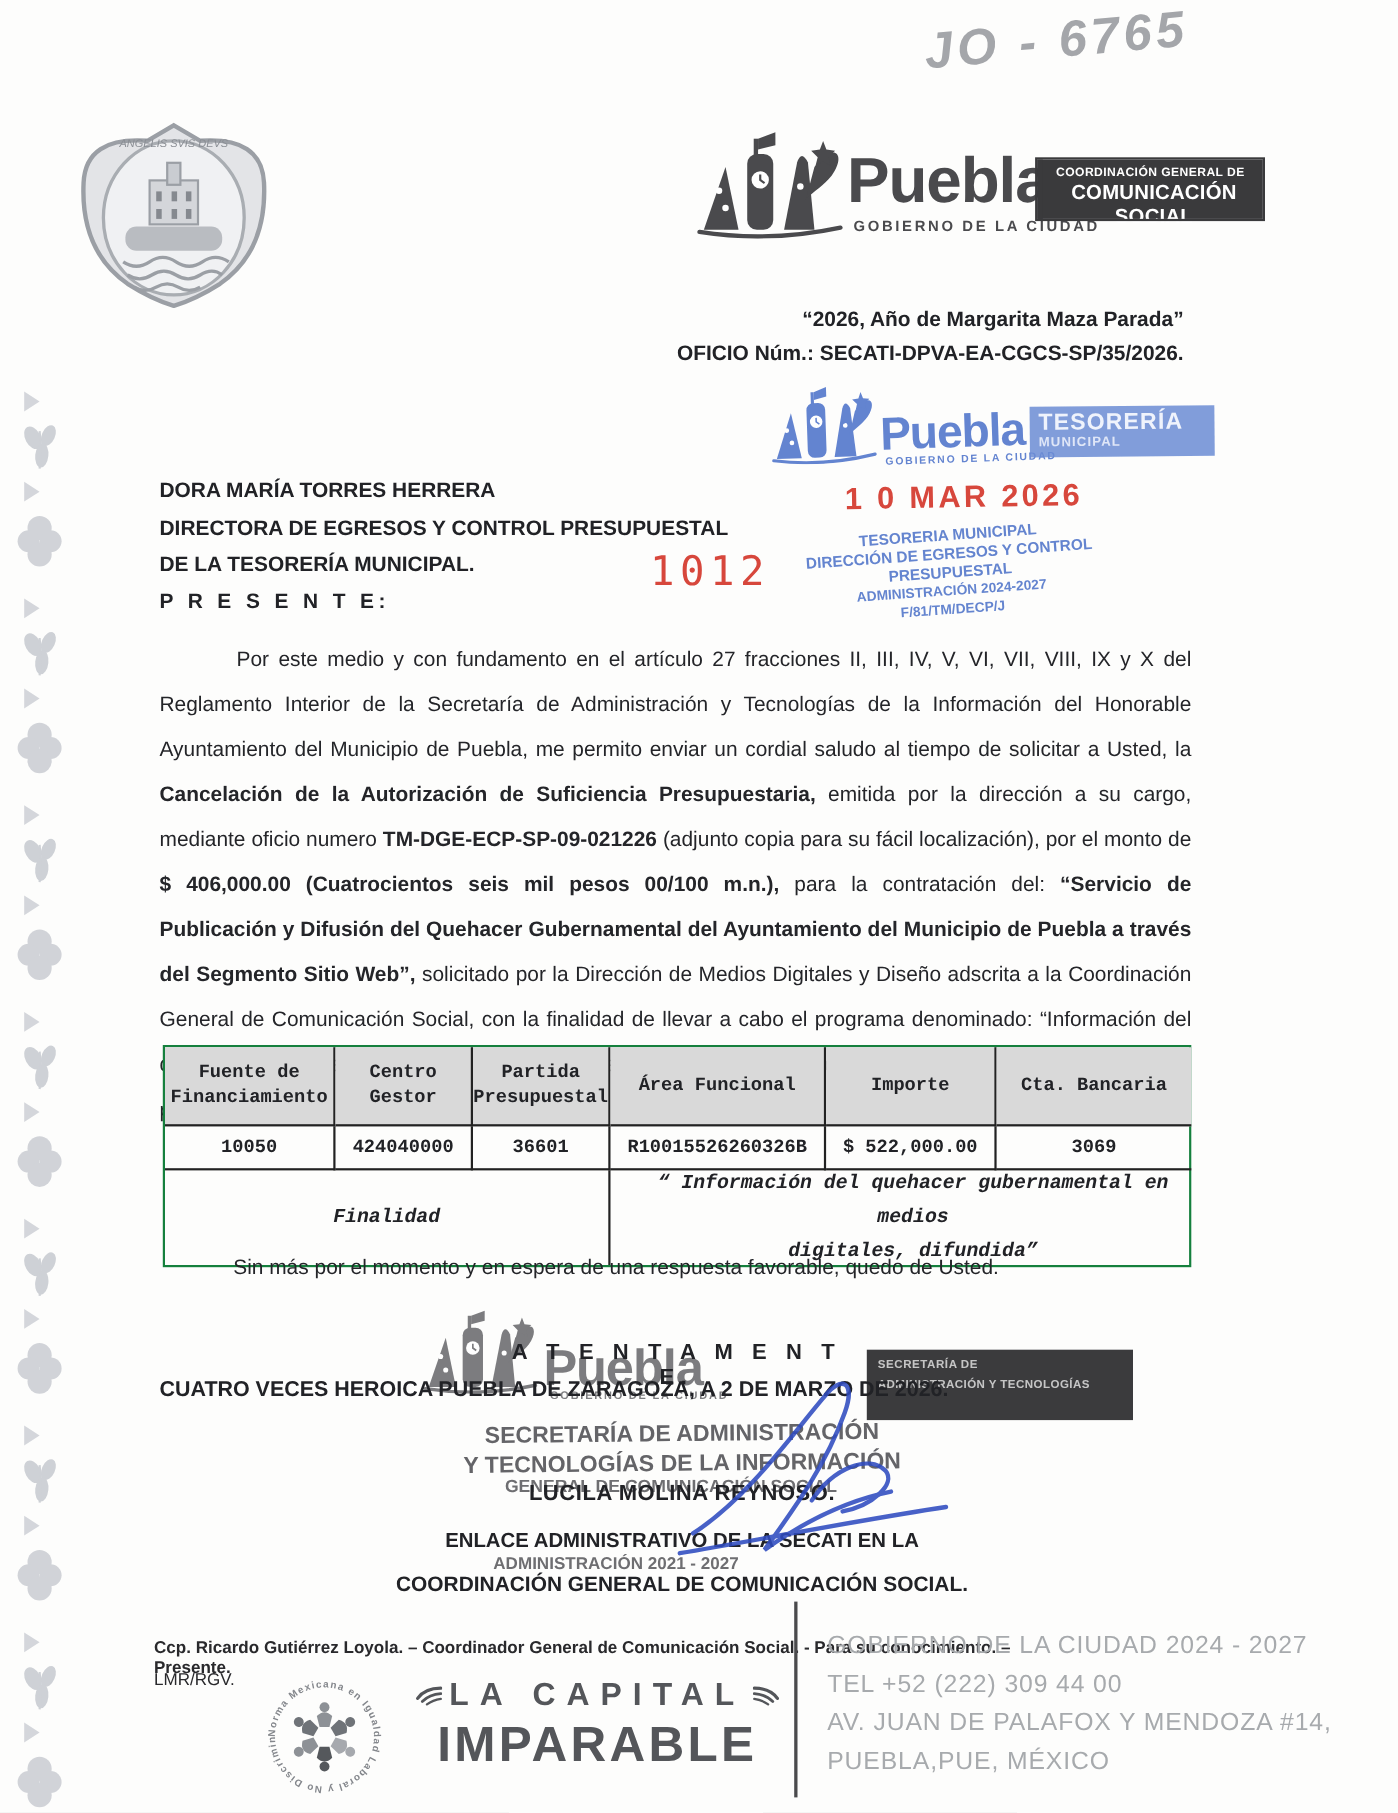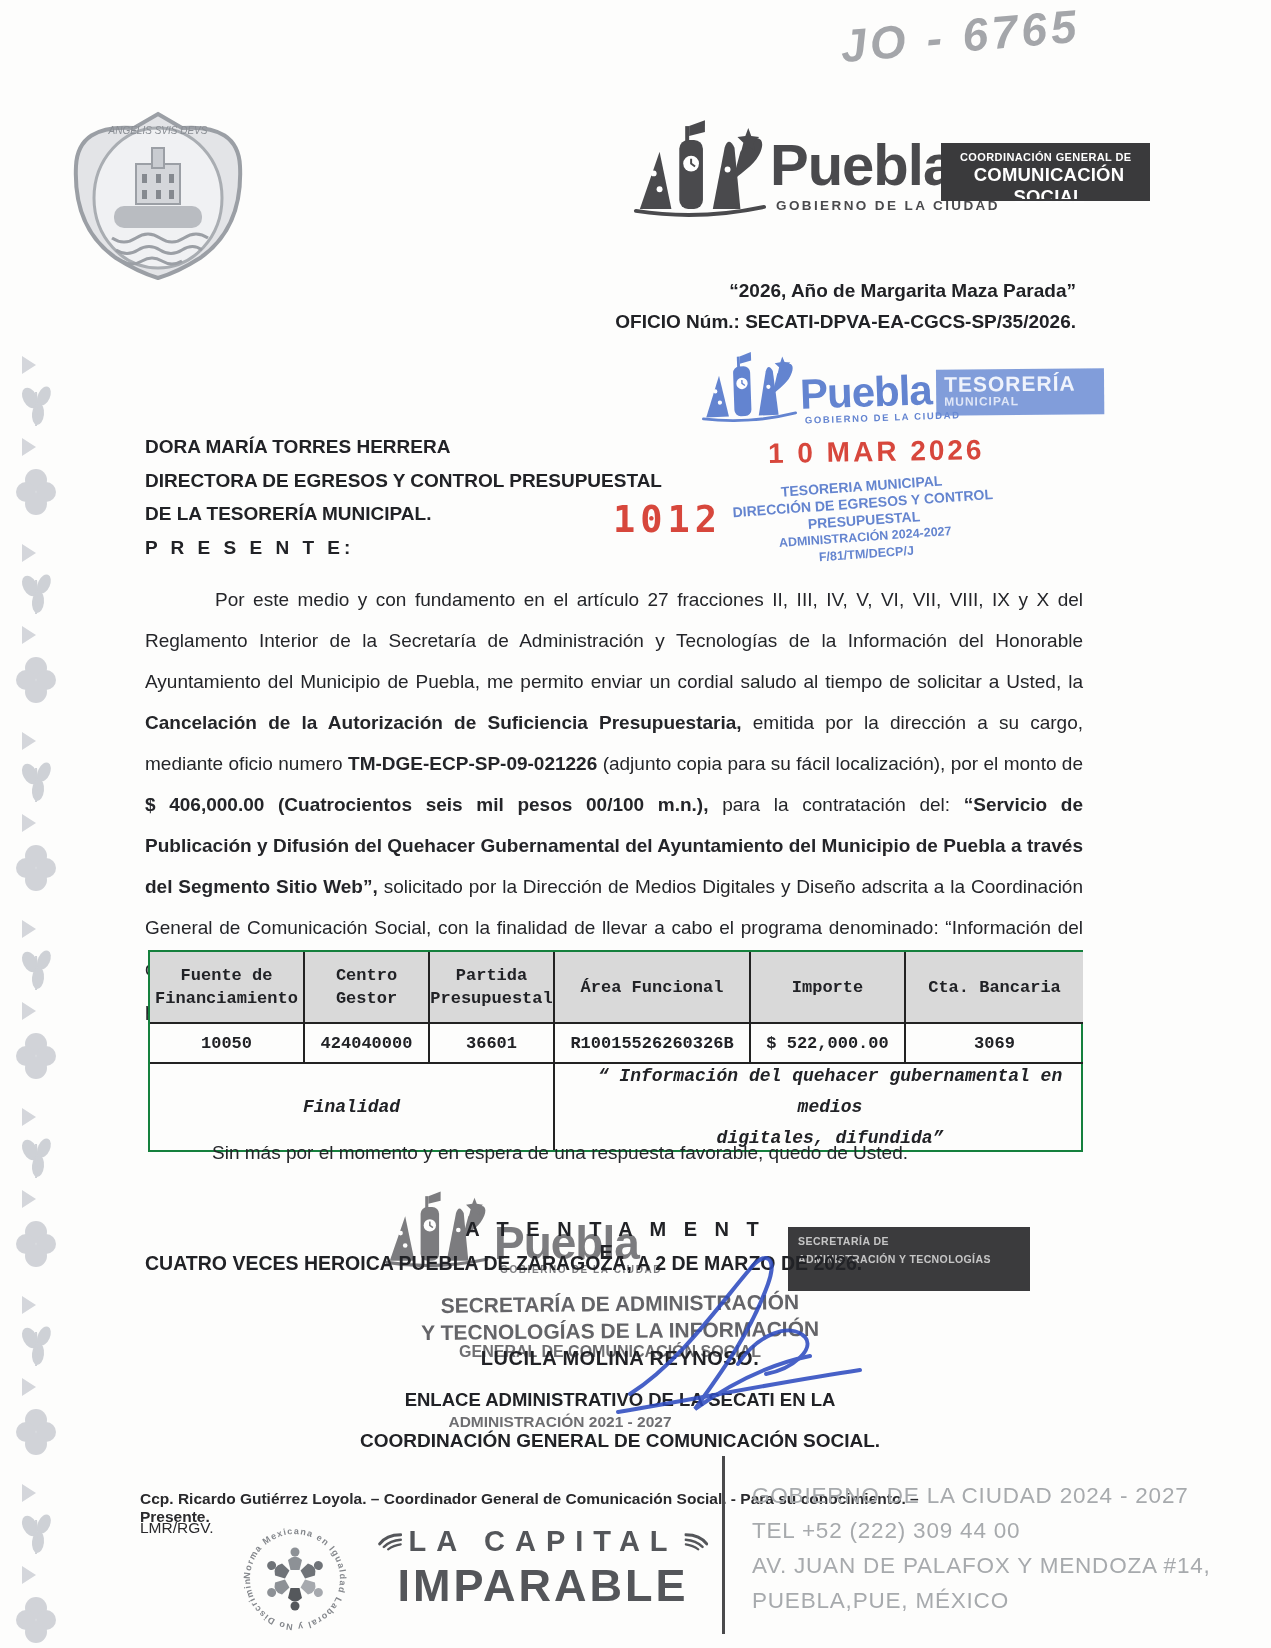--- a/index.html
+++ b/index.html
@@ -39,22 +39,22 @@
   .blue-stamp .cluster{position:absolute;left:0;top:0;}
   .bs-word{position:absolute;left:102px;top:22px;font-size:42px;font-weight:700;letter-spacing:-1px;}
   .bs-sub{position:absolute;left:106px;top:66px;font-size:9.5px;font-weight:700;letter-spacing:1.6px;}
   .bs-box{position:absolute;left:238px;top:28px;width:168px;height:46px;background:rgba(92,128,208,.85);
     color:#eef2fc;padding:3px 8px;box-sizing:border-box;transform:rotate(1.5deg);}
   .bs-box .l1{font-size:21px;font-weight:700;letter-spacing:1px;}
   .bs-box .l2{font-size:12px;font-weight:700;letter-spacing:1px;opacity:.85;margin-top:-2px;}
 
   .red-date{left:768px;top:436px;font-size:28px;font-weight:700;color:#d4382c;
     letter-spacing:3px;transform:rotate(-1deg);opacity:.92;}
-  .folio{left:613px;top:498px;font-family:"DejaVu Sans Mono",monospace;font-size:37px;
-    font-weight:700;color:#d4382c;letter-spacing:5px;opacity:.92;}
+  .folio{left:591px;top:498px;font-family:"DejaVu Sans Mono",monospace;font-size:37px;
+    font-weight:400;color:#d4382c;letter-spacing:5px;opacity:.92;}
   .recv-stamp{left:706px;top:478px;width:316px;text-align:center;color:#4f74c9;
     font-weight:700;font-size:14px;line-height:17px;transform:rotate(-4deg);opacity:.88;}
   .recv-stamp .s{font-size:12.5px;}
 
   .addressee{left:145px;top:430px;font-size:19px;font-weight:700;line-height:33.5px;}
   .presente{letter-spacing:4px;}
 
   .body-par{left:145px;top:579px;width:938px;font-size:19px;line-height:41px;
     text-align:justify;text-indent:70px;color:#242529;}
 

